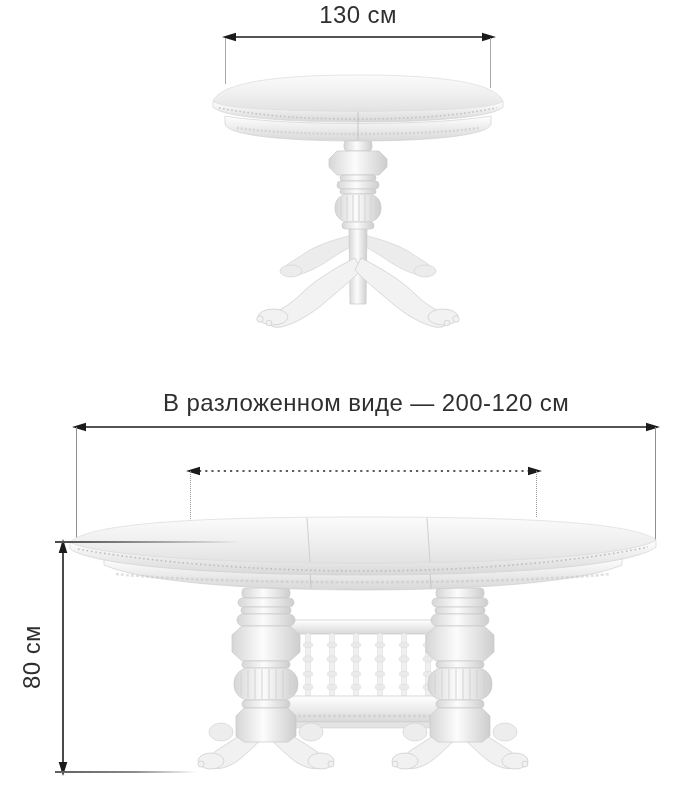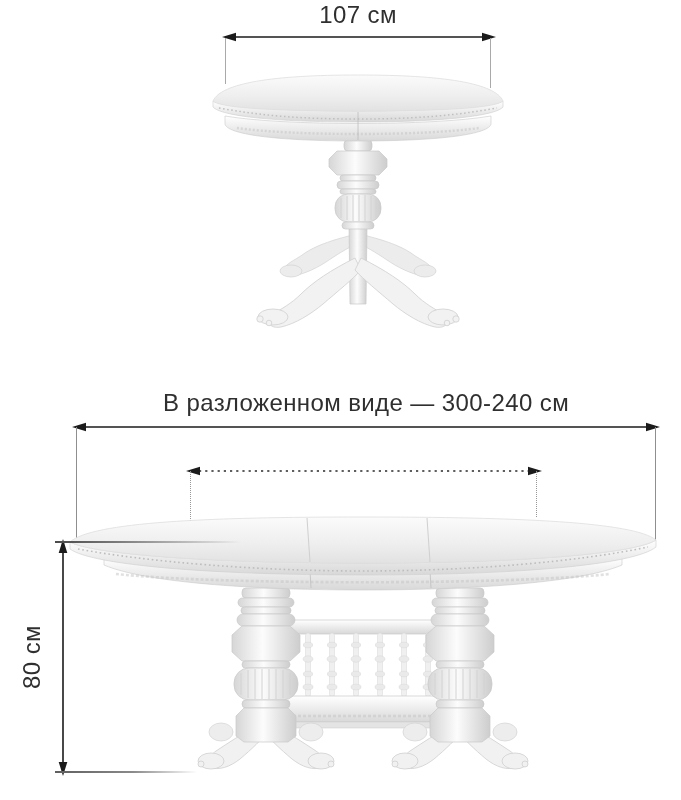--- a/index.html
+++ b/index.html
@@ -24,21 +24,21 @@
     position:absolute;height:2px;
     background:linear-gradient(90deg,#5f5f5f 0%,#8a8a8a 55%,rgba(138,138,138,0) 100%);
   }
   svg{display:block;}
 </style>
 </head>
 <body>
 
 <div class="stage">
 
-  <div class="dim-label" style="left:228px;top:1px;width:260px">107 см</div>
+  <div class="dim-label" style="left:228px;top:1px;width:260px">130 см</div>
 
   <svg class="abs" style="left:220px;top:29px" width="278" height="16" viewBox="0 0 278 16">
     <line x1="14" y1="8" x2="264" y2="8" stroke="#1b1b1b" stroke-width="1.6"></line>
     <path d="M2,8 L16,3.7 L16,12.3 Z" fill="#1b1b1b"></path>
     <path d="M276,8 L262,3.7 L262,12.3 Z" fill="#1b1b1b"></path>
   </svg>
   <div class="ext-line" style="left:225px;top:38px;height:46px"></div>
   <div class="ext-line" style="left:490px;top:38px;height:50px"></div>
 
   <svg class="abs" style="left:203px;top:64px" width="310" height="264" viewBox="0 0 310 264">
@@ -100,21 +100,21 @@
     <g>
       <path d="M22,52 C80,62 230,62 288,52 L288,60 C286,70 240,77 155,77 C70,77 24,70 22,60 Z" fill="url(#gRim)" stroke="#c9c9c9" stroke-width="0.6"></path>
       <path d="M34,64 C90,72 220,72 276,64" fill="none" stroke="#c2c2c2" stroke-width="2.4" stroke-dasharray="2,2" opacity="0.5"></path>
       <path d="M10,37 C18,42 70,47 155,47 C240,47 292,42 300,37 L300,43 C292,52 240,58 155,58 C70,58 18,52 10,43 Z" fill="url(#gRim)" stroke="#cccccc" stroke-width="0.6"></path>
       <path d="M16,44 C60,52 100,55 155,55 C210,55 250,52 294,44" fill="none" stroke="#bfbfbf" stroke-width="1.5" stroke-dasharray="1.5,2.6"></path>
       <path d="M10,37 C18,19 70,11 155,11 C240,11 292,19 300,37 C292,44 240,47 155,47 C70,47 18,44 10,37 Z" fill="url(#gSurf)" stroke="#dedede" stroke-width="0.8"></path>
       <path d="M155,48 L155,76" stroke="#bdbdbd" stroke-width="0.8"></path>
     </g>
   </svg>
 
-  <div class="dim-label" style="left:146px;top:389px;width:440px">В разложенном виде — 300-240 см</div>
+  <div class="dim-label" style="left:146px;top:389px;width:440px">В разложенном виде — 200-120 см</div>
 
   <svg class="abs" style="left:70px;top:419px" width="592" height="16" viewBox="0 0 592 16">
     <line x1="14" y1="8" x2="578" y2="8" stroke="#1b1b1b" stroke-width="1.6"></line>
     <path d="M2,8 L16,3.7 L16,12.3 Z" fill="#1b1b1b"></path>
     <path d="M590,8 L576,3.7 L576,12.3 Z" fill="#1b1b1b"></path>
   </svg>
   <div class="ext-line-dark" style="left:76px;top:427px;height:114px"></div>
   <div class="ext-line-dark" style="left:655px;top:427px;height:113px"></div>
 
 

